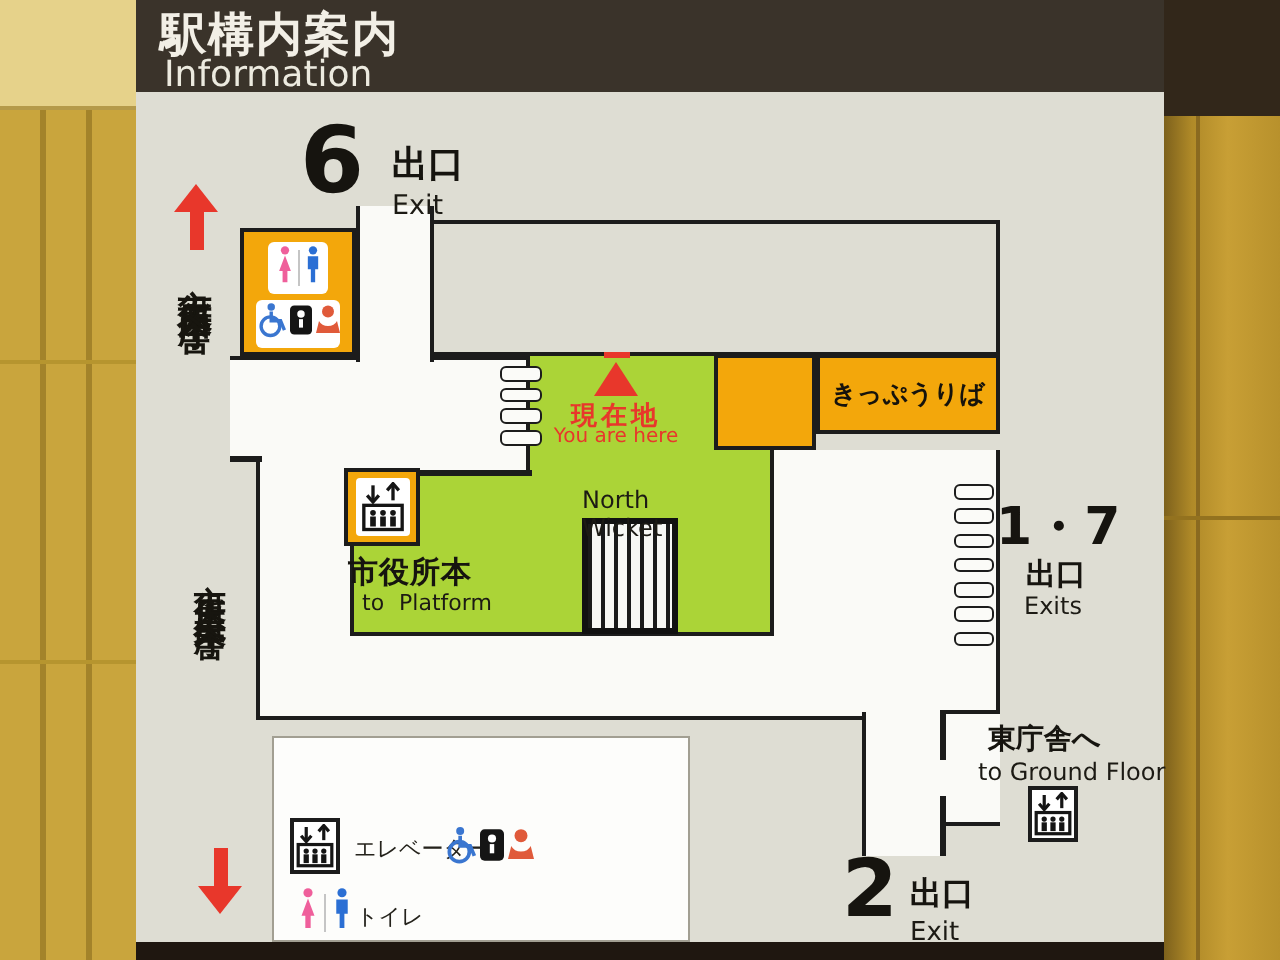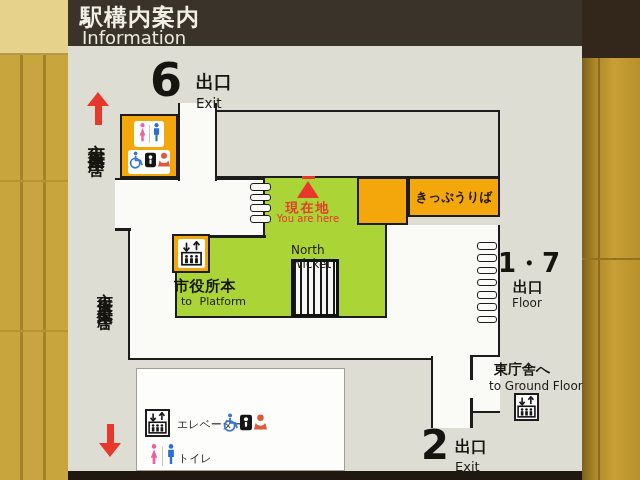--- a/index.html
+++ b/index.html
@@ -158,21 +158,21 @@
   <div class="abs" style="left:181px;top:295px;font-size:11px;color:#1c1a14;word-spacing:4px;">to Platform</div>
 
   <div class="abs jp-big" style="left:150px;top:56px;font-size:46px;line-height:48px;">6</div>
   <div class="abs" style="left:196px;top:70px;">
     <div class="jp-big" style="font-size:18px;">出口</div>
     <div style="font-size:13.5px;color:#1c1a14;margin-top:1px;">Exit</div>
   </div>
 
   <div class="abs jp-big" style="left:498px;top:246px;font-size:26px;">1・7</div>
   <div class="abs jp-big" style="left:513px;top:278px;font-size:15px;">出口</div>
-  <div class="abs" style="left:512px;top:296px;font-size:12px;color:#1c1a14;">Floor</div>
+  <div class="abs" style="left:512px;top:296px;font-size:12px;color:#1c1a14;">Exits</div>
 
   <div class="abs jp-big" style="left:494px;top:361px;font-size:14px;">東庁舎へ</div>
   <div class="abs" style="left:489px;top:379px;font-size:12px;color:#1c1a14;">to Ground Floor</div>
   <div class="abs ctr" style="left:514px;top:393px;width:25px;height:28px;background:#fff;border:2.2px solid #1c1c1c;">
     <svg width="19" height="22" viewBox="0 0 26 30">
         <path d="M7 2 v9" stroke="#151515" stroke-width="2.2" fill="none"></path>
         <path d="M3.5 8 L7 12 L10.5 8" fill="none" stroke="#151515" stroke-width="2.2"></path>
         <path d="M19 11 V2" stroke="#151515" stroke-width="2.2" fill="none"></path>
         <path d="M15.5 5 L19 1 L22.5 5" fill="none" stroke="#151515" stroke-width="2.2"></path>
         <rect x="1.5" y="14" width="23" height="14.5" fill="none" stroke="#151515" stroke-width="2.2"></rect>

